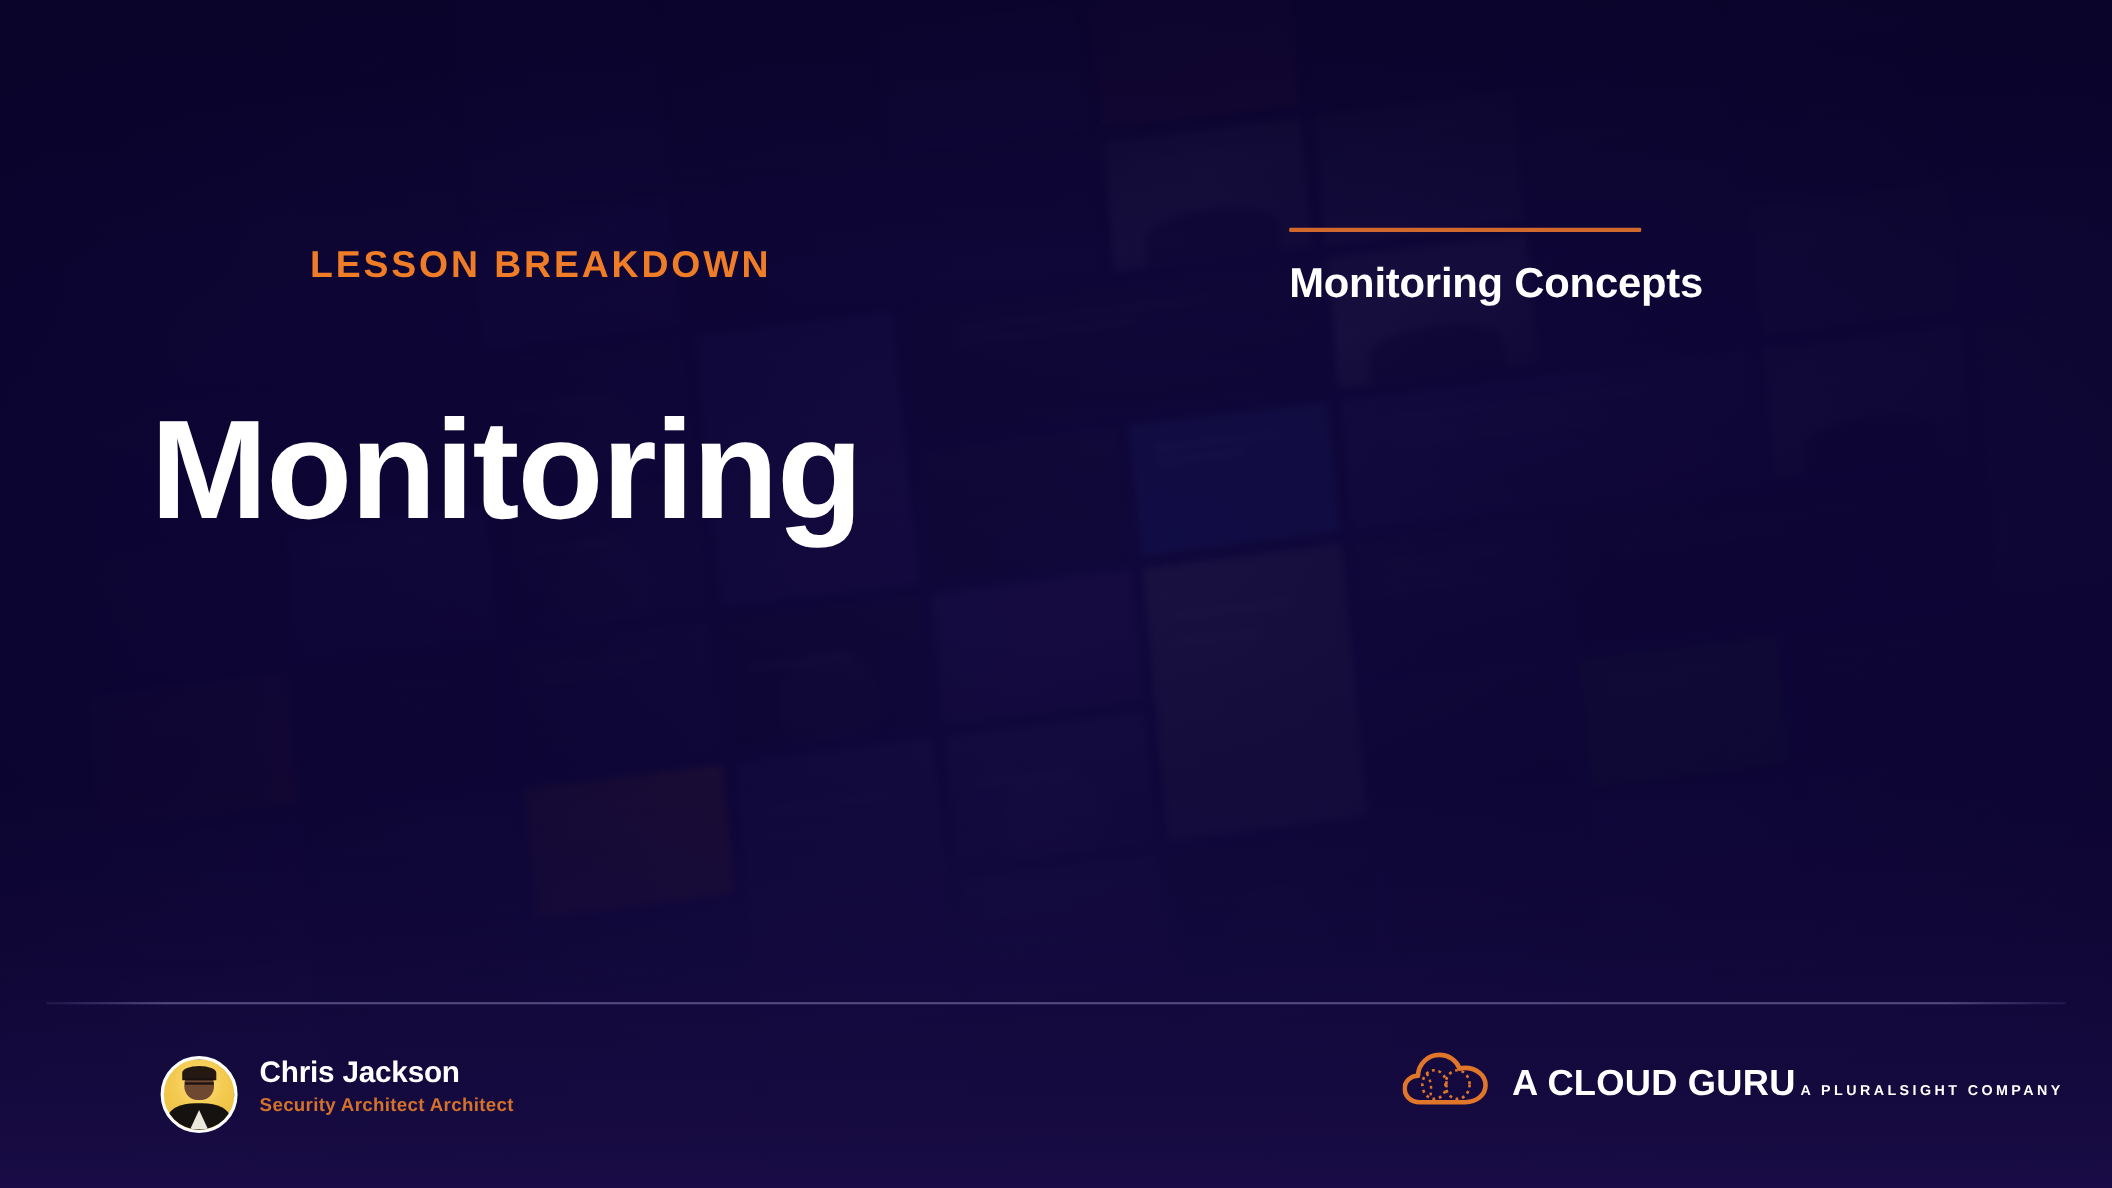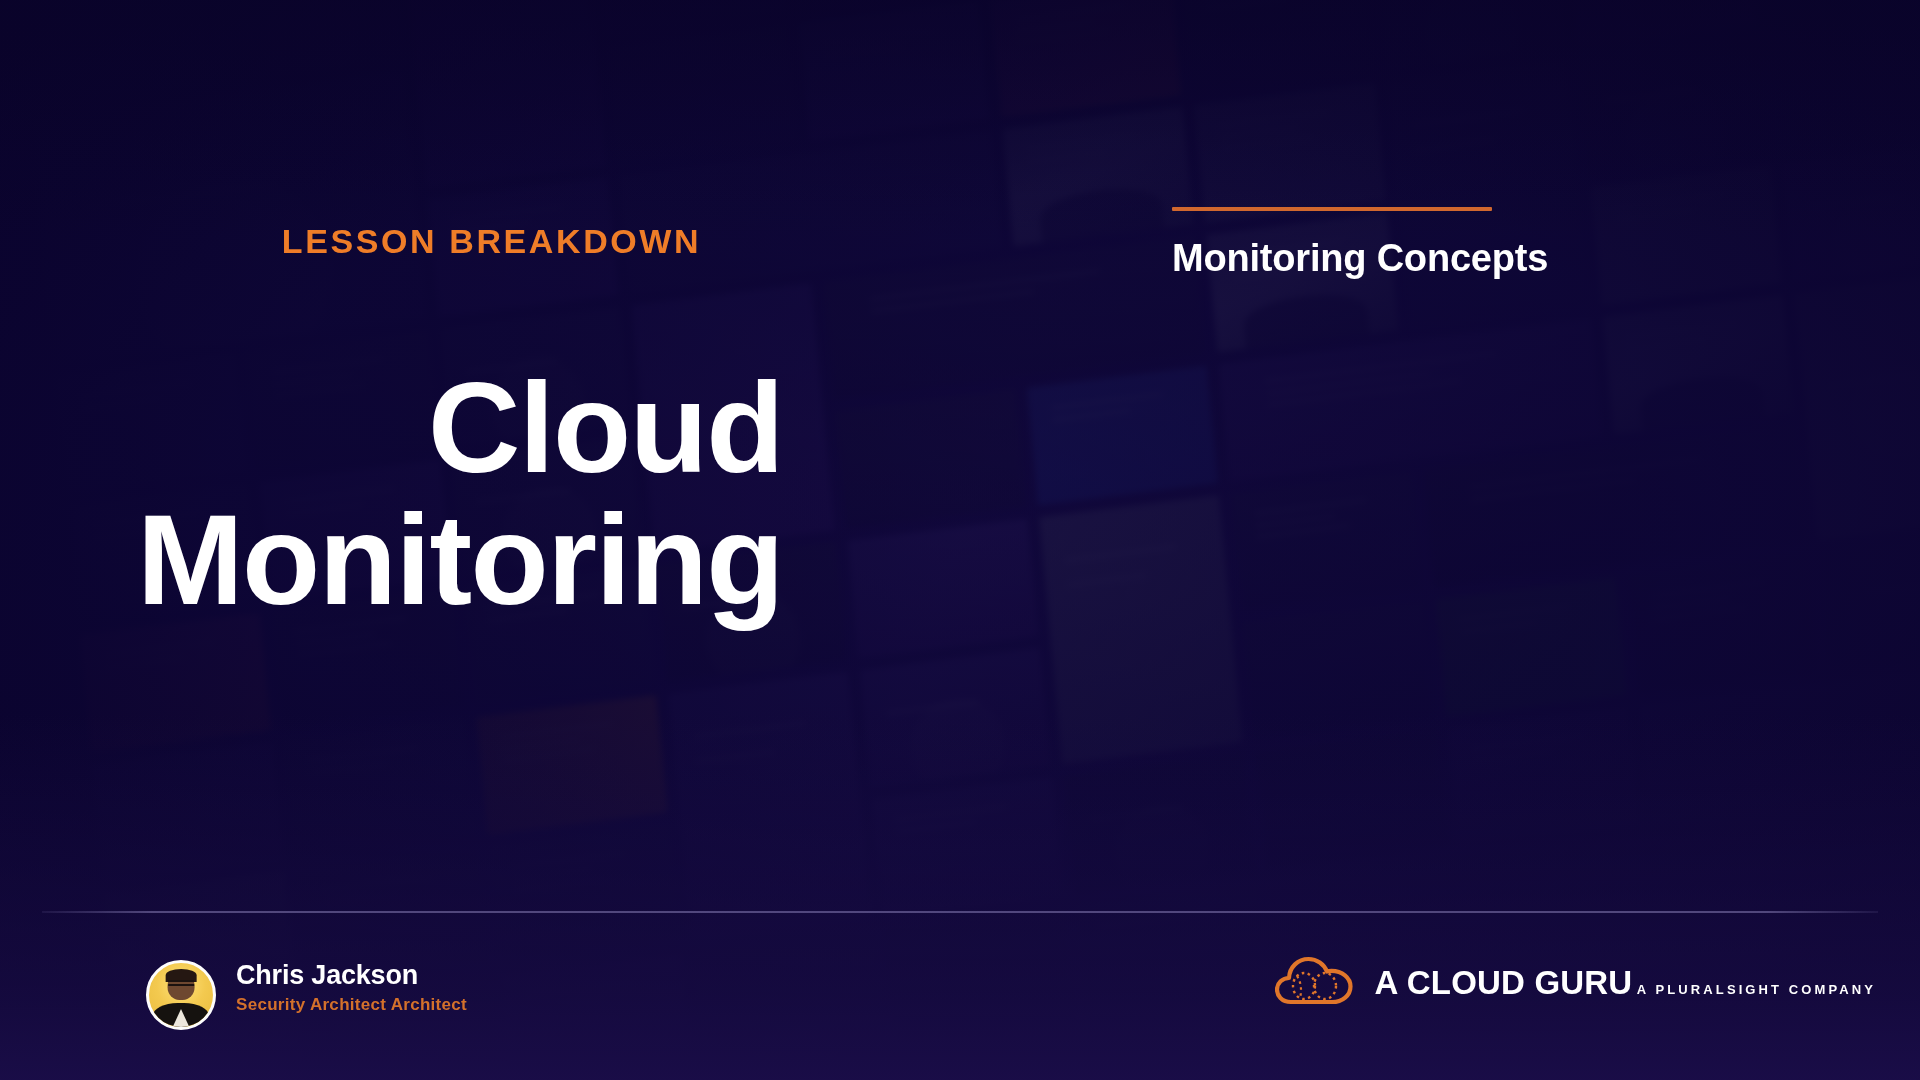--- a/index.html
+++ b/index.html
@@ -455,21 +455,20 @@
       </div>
   </div>
   <div class="veil"></div>
   <div class="veil2"></div>
 
   <div class="content">
 
     <div class="eyebrow">LESSON BREAKDOWN</div>
 
     <div class="title">
-      <span class="l1">Cloud</span>
       <span class="l2">Monitoring</span>
     </div>
 
     <div class="sub-block">
       <div class="sub-rule"></div>
       <div class="sub-title">Monitoring Concepts</div>
     </div>
 
     <div class="footer-rule"></div>
 

